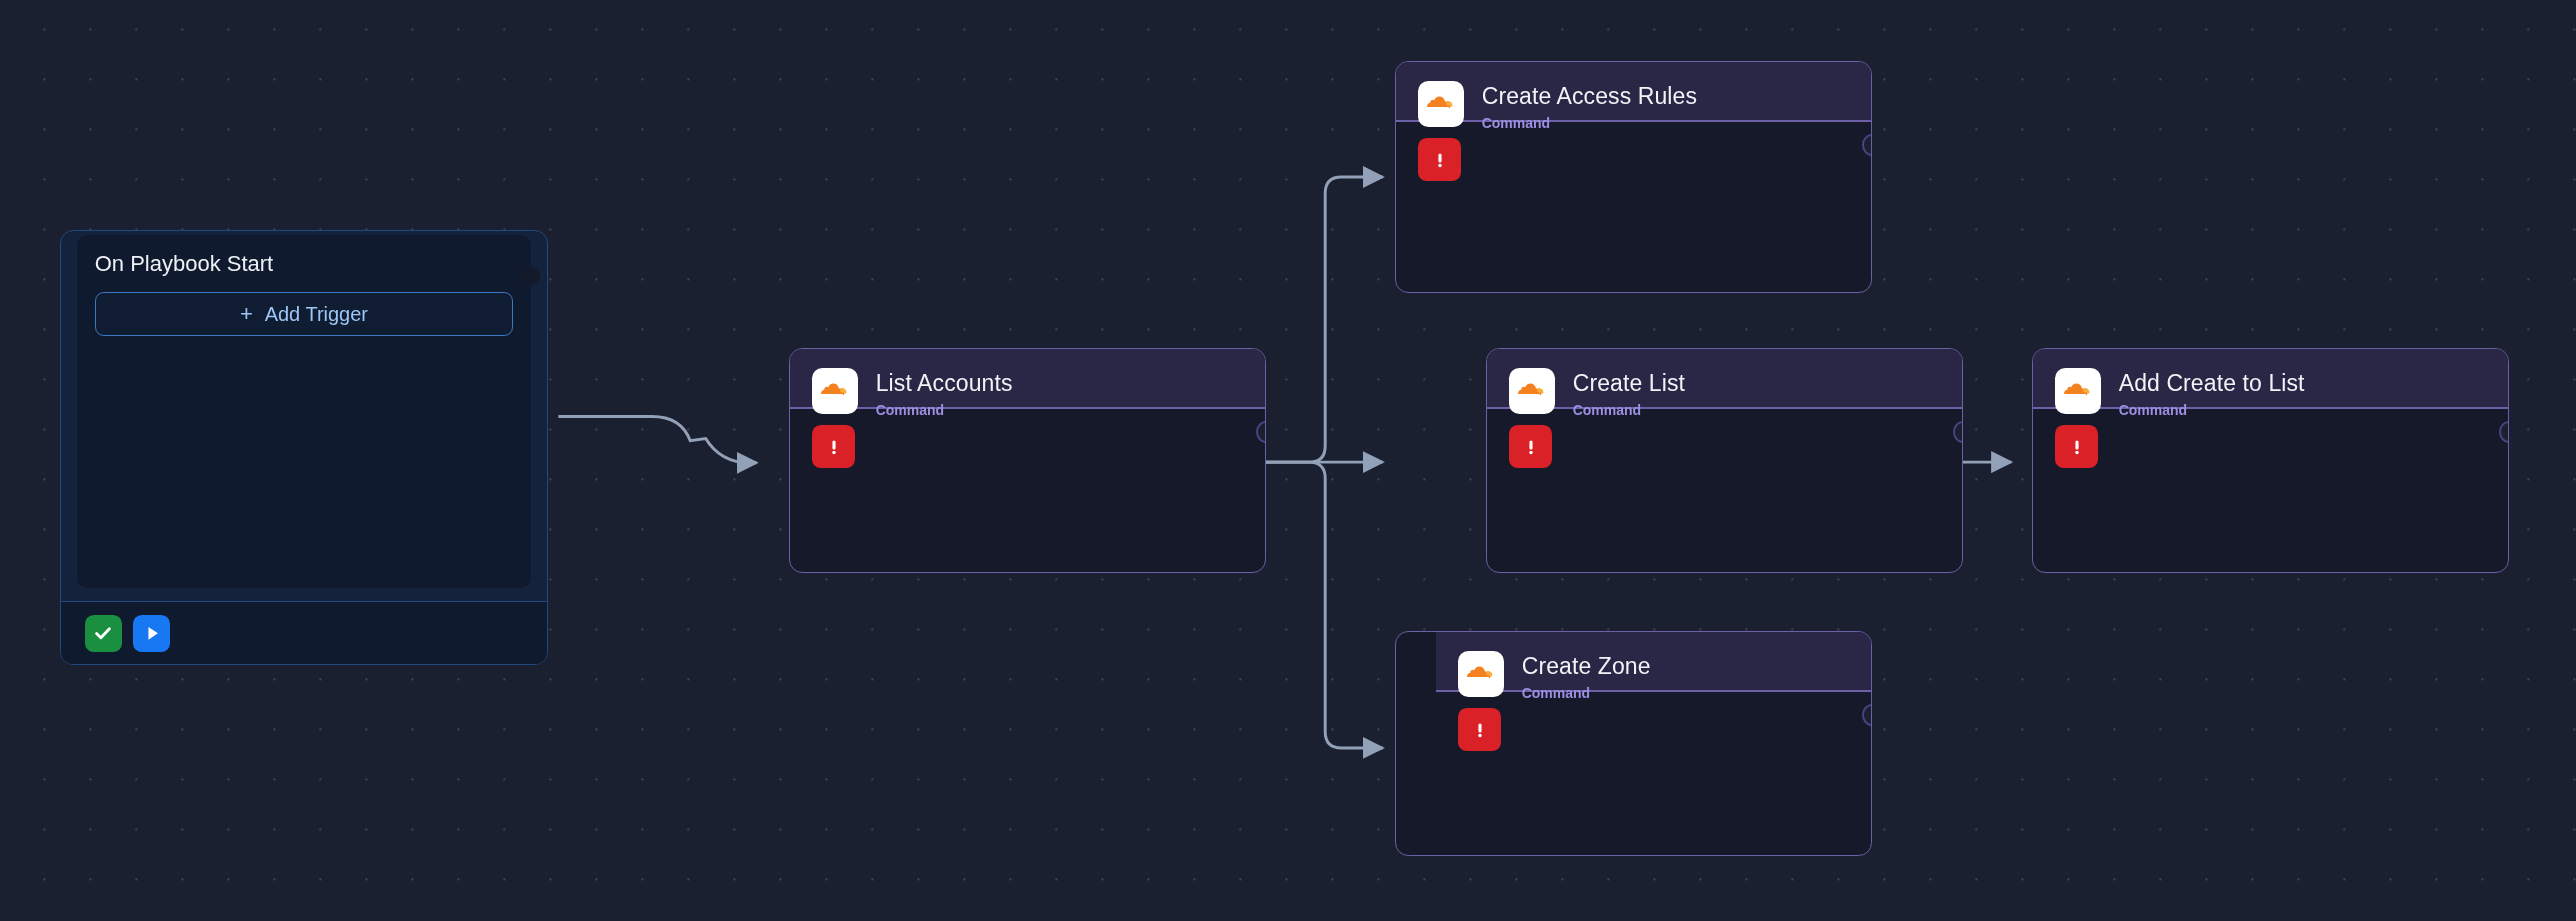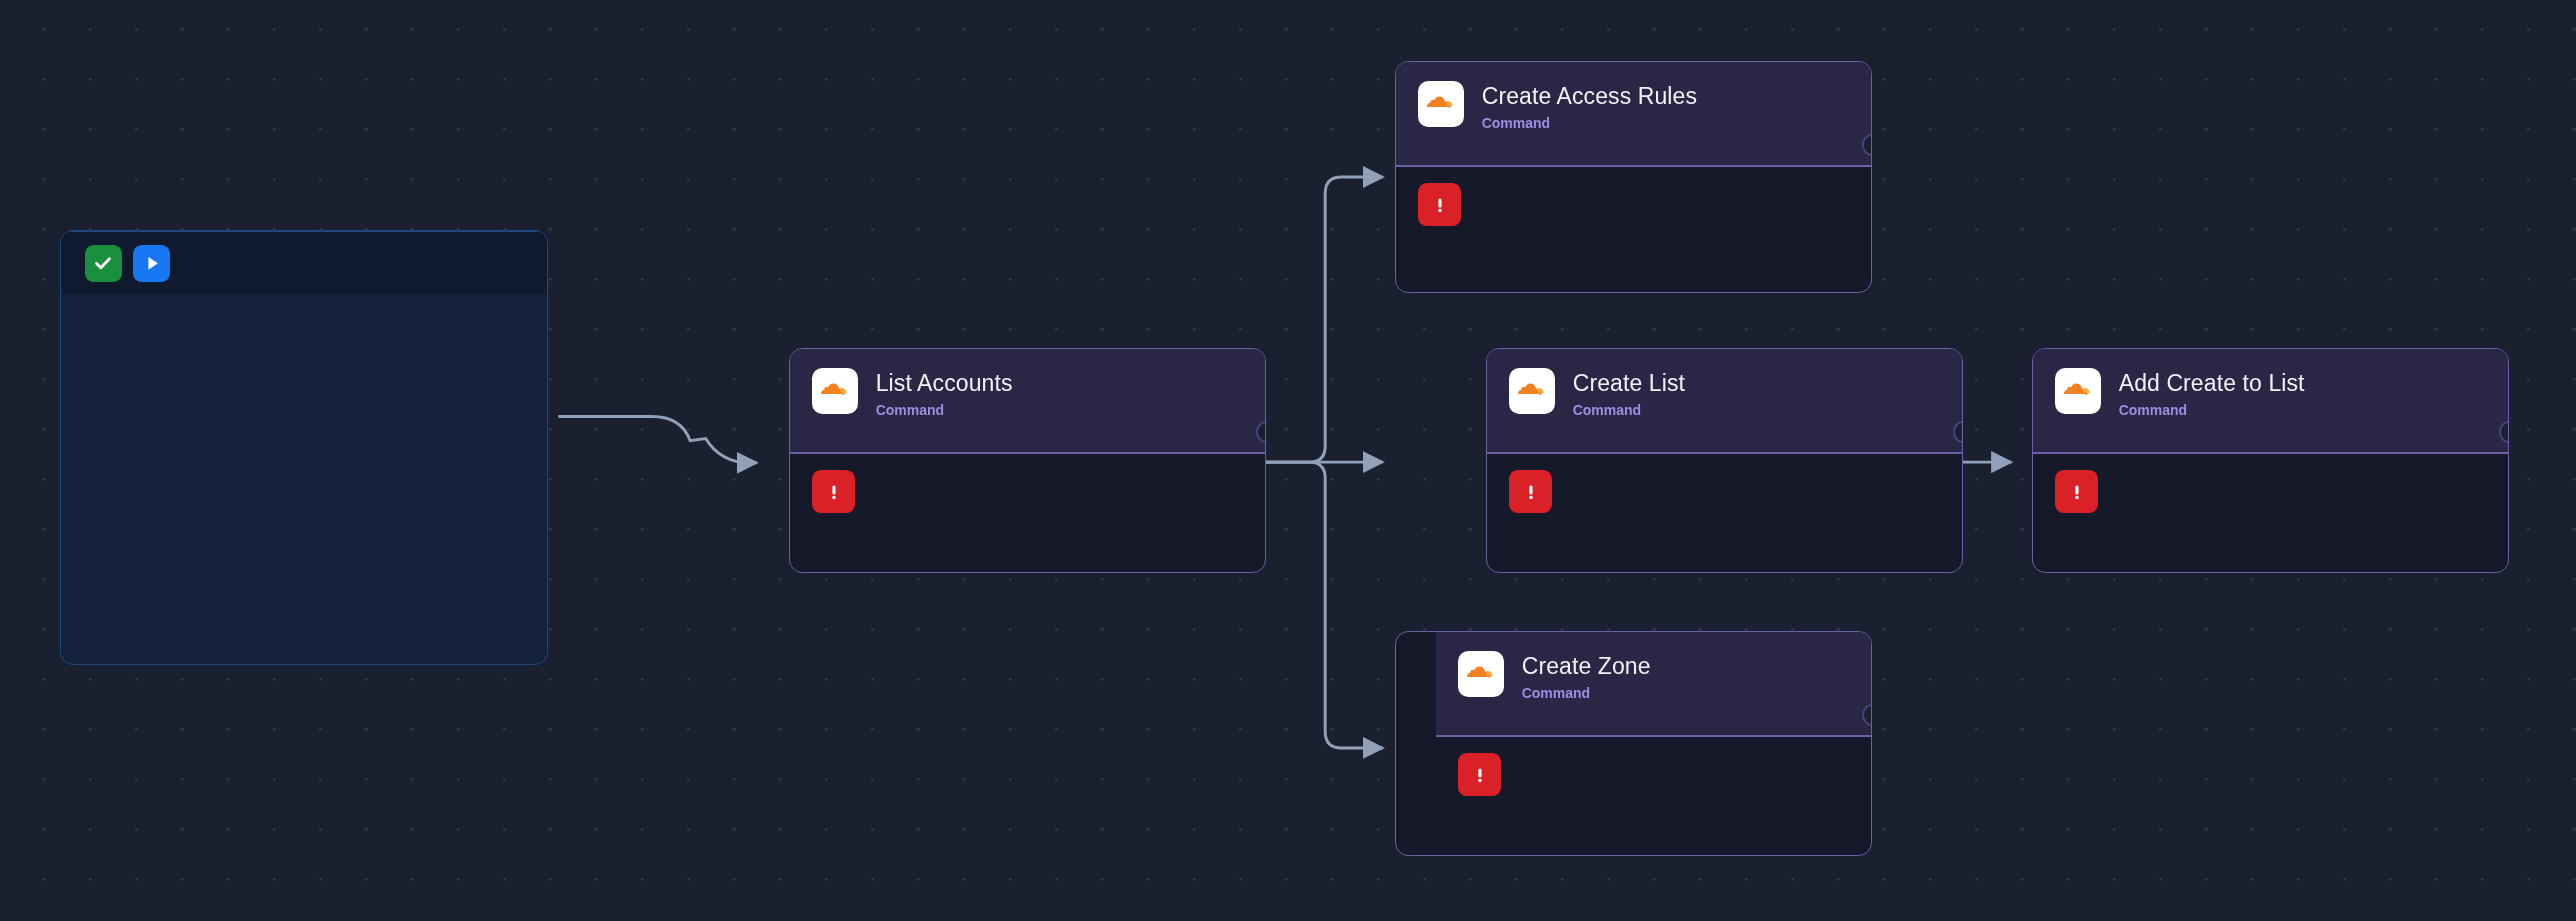--- a/index.html
+++ b/index.html
@@ -44,21 +44,21 @@
     border: 1.5px solid #6c61a6;
     border-radius: 13.3px;
   }
   .cmd-head {
     background: #2a2746;
     border-bottom: 2.2px solid #6c61a6;
     display: flex;
     align-items: flex-start;
     padding: 19px 0 0 22px;
     box-sizing: border-box;
-    height: 105px;
+    height: 60px;
   }
   .cmd-logo {
     width: 46px;
     height: 46px;
     border-radius: 10.3px;
     background: #ffffff;
     flex: 0 0 auto;
     display: flex;
     align-items: center;
     justify-content: center;
@@ -234,20 +234,28 @@
     <path d="M 1706 627 L 1777 627 Q 1799 627 1799 605 L 1799 262 Q 1799 240 1821 240 L 1877 240" fill="none" stroke="#93a1b8" stroke-width="4" marker-end="url(#arrow)"></path>
 
     <path d="M 1706 627 L 1777 627 Q 1799 627 1799 649 L 1799 993 Q 1799 1015 1821 1015 L 1877 1015" fill="none" stroke="#93a1b8" stroke-width="4" marker-end="url(#arrow)"></path>
 
     <path d="M 2568 627 L 2730 627" fill="none" stroke="#93a1b8" stroke-width="4" marker-end="url(#arrow)"></path>
   </svg>
 
   <div class="node trig-node" style="left:60px; top:230px; width:488px; height:435px;">
 
 
+    <div class="trig-panel">
+      <div class="trig-panel-title">On Playbook Start</div>
+      <div class="add-trigger-btn">
+        <span class="add-trigger-plus">+</span>
+        <span>Add Trigger</span>
+      </div>
+      <div class="trig-port"></div>
+    </div>
 
     <div class="trig-footer">
       <button class="sq-btn ok">
         <svg width="22" height="22" viewBox="0 0 24 24">
           <path d="M5 12.5 L9.7 17.2 L19 7.3" fill="none" stroke="#ffffff" stroke-width="3.1" stroke-linecap="round" stroke-linejoin="round"></path>
         </svg>
       </button>
       <button class="sq-btn run">
         <svg width="20.6" height="20.6" viewBox="0 0 24 24">
           <path d="M7.5 4.6 L18.5 12 L7.5 19.4 z" fill="#ffffff"></path>

